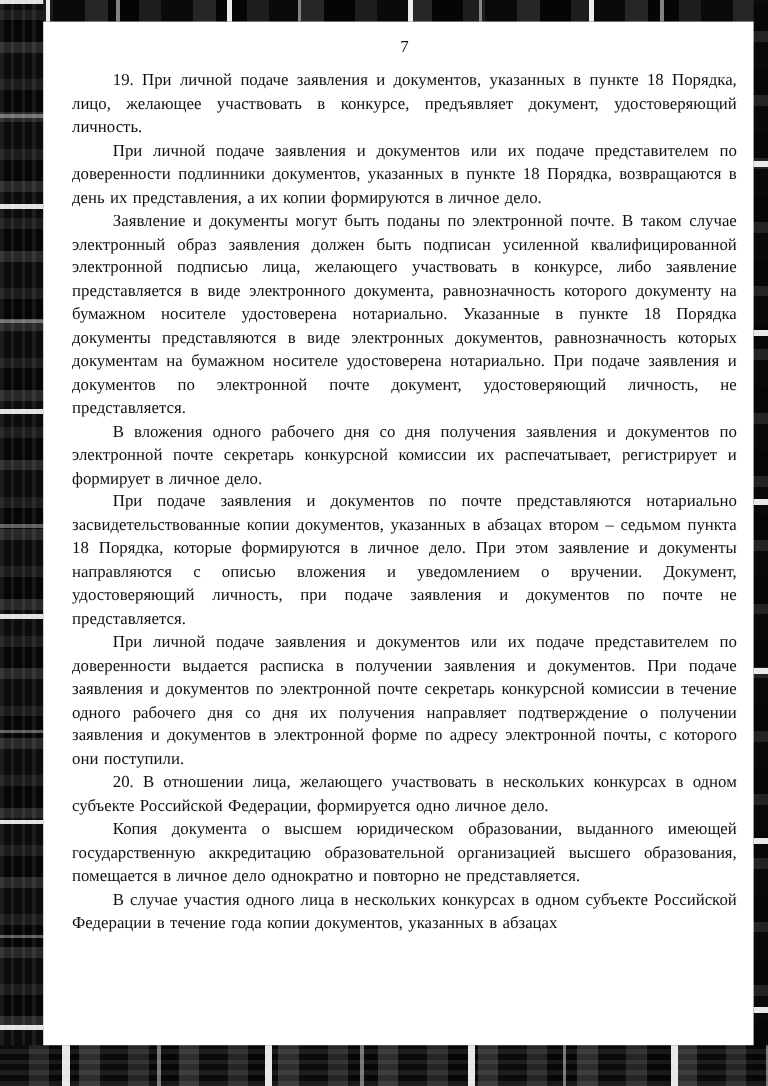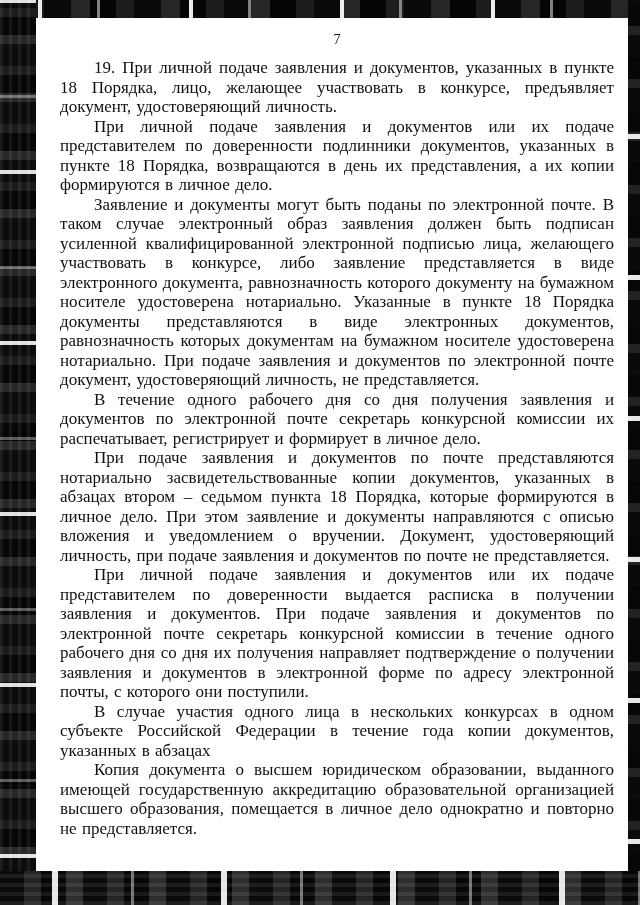--- a/index.html
+++ b/index.html
@@ -55,21 +55,21 @@
     overflow: hidden;
     z-index: 1;
   }
   .page-number {
     text-align: center;
     font-size: 14px;
     margin: 4px 0 10px 0;
   }
   .page p {
     margin: 0;
-    font-size: 17px;
+    font-size: 14px;
     line-height: 19.5px;
     text-align: justify;
     text-indent: 34px;
     word-spacing: 1px;
   }
 </style>
 </head>
 <body>
 
 <div class="scan">
@@ -77,20 +77,21 @@
   <div class="edge edge-top"></div>
   <div class="edge edge-left"></div>
   <div class="edge edge-right"></div>
   <div class="edge edge-bottom"></div>
 
   <div class="page">
     <div class="page-number">7</div>
     <p>19. При личной подаче заявления и документов, указанных в пункте 18 Порядка, лицо, желающее участвовать в конкурсе, предъявляет документ, удостоверяющий личность.</p>
     <p>При личной подаче заявления и документов или их подаче представителем по доверенности подлинники документов, указанных в пункте 18 Порядка, возвращаются в день их представления, а их копии формируются в личное дело.</p>
     <p>Заявление и документы могут быть поданы по электронной почте. В таком случае электронный образ заявления должен быть подписан усиленной квалифицированной электронной подписью лица, желающего участвовать в конкурсе, либо заявление представляется в виде электронного документа, равнозначность которого документу на бумажном носителе удостоверена нотариально. Указанные в пункте 18 Порядка документы представляются в виде электронных документов, равнозначность которых документам на бумажном носителе удостоверена нотариально. При подаче заявления и документов по электронной почте документ, удостоверяющий личность, не представляется.</p>
-    <p>В течение одного рабочего дня со дня получения заявления и документов по электронной почте секретарь конкурсной комиссии их распечатывает, регистрирует и формирует в личное дело.</p>
+    <p>В вложения одного рабочего дня со дня получения заявления и документов по электронной почте секретарь конкурсной комиссии их распечатывает, регистрирует и формирует в личное дело.</p>
     <p>При подаче заявления и документов по почте представляются нотариально засвидетельствованные копии документов, указанных в абзацах втором – седьмом пункта 18 Порядка, которые формируются в личное дело. При этом заявление и документы направляются с описью вложения и уведомлением о вручении. Документ, удостоверяющий личность, при подаче заявления и документов по почте не представляется.</p>
     <p>При личной подаче заявления и документов или их подаче представителем по доверенности выдается расписка в получении заявления и документов. При подаче заявления и документов по электронной почте секретарь конкурсной комиссии в течение одного рабочего дня со дня их получения направляет подтверждение о получении заявления и документов в электронной форме по адресу электронной почты, с которого они поступили.</p>
+    <p>20. В отношении лица, желающего участвовать в нескольких конкурсах в одном субъекте Российской Федерации, формируется одно личное дело.</p>
+    <p>Копия документа о высшем юридическом образовании, выданного имеющей государственную аккредитацию образовательной организацией высшего образования, помещается в личное дело однократно и повторно не представляется.</p>
     <p>В случае участия одного лица в нескольких конкурсах в одном субъекте Российской Федерации в течение года копии документов, указанных в абзацах</p>
-    <p>Копия документа о высшем юридическом образовании, выданного имеющей государственную аккредитацию образовательной организацией высшего образования, помещается в личное дело однократно и повторно не представляется.</p>
   </div>
 
 </div>
 
 </body></html>

